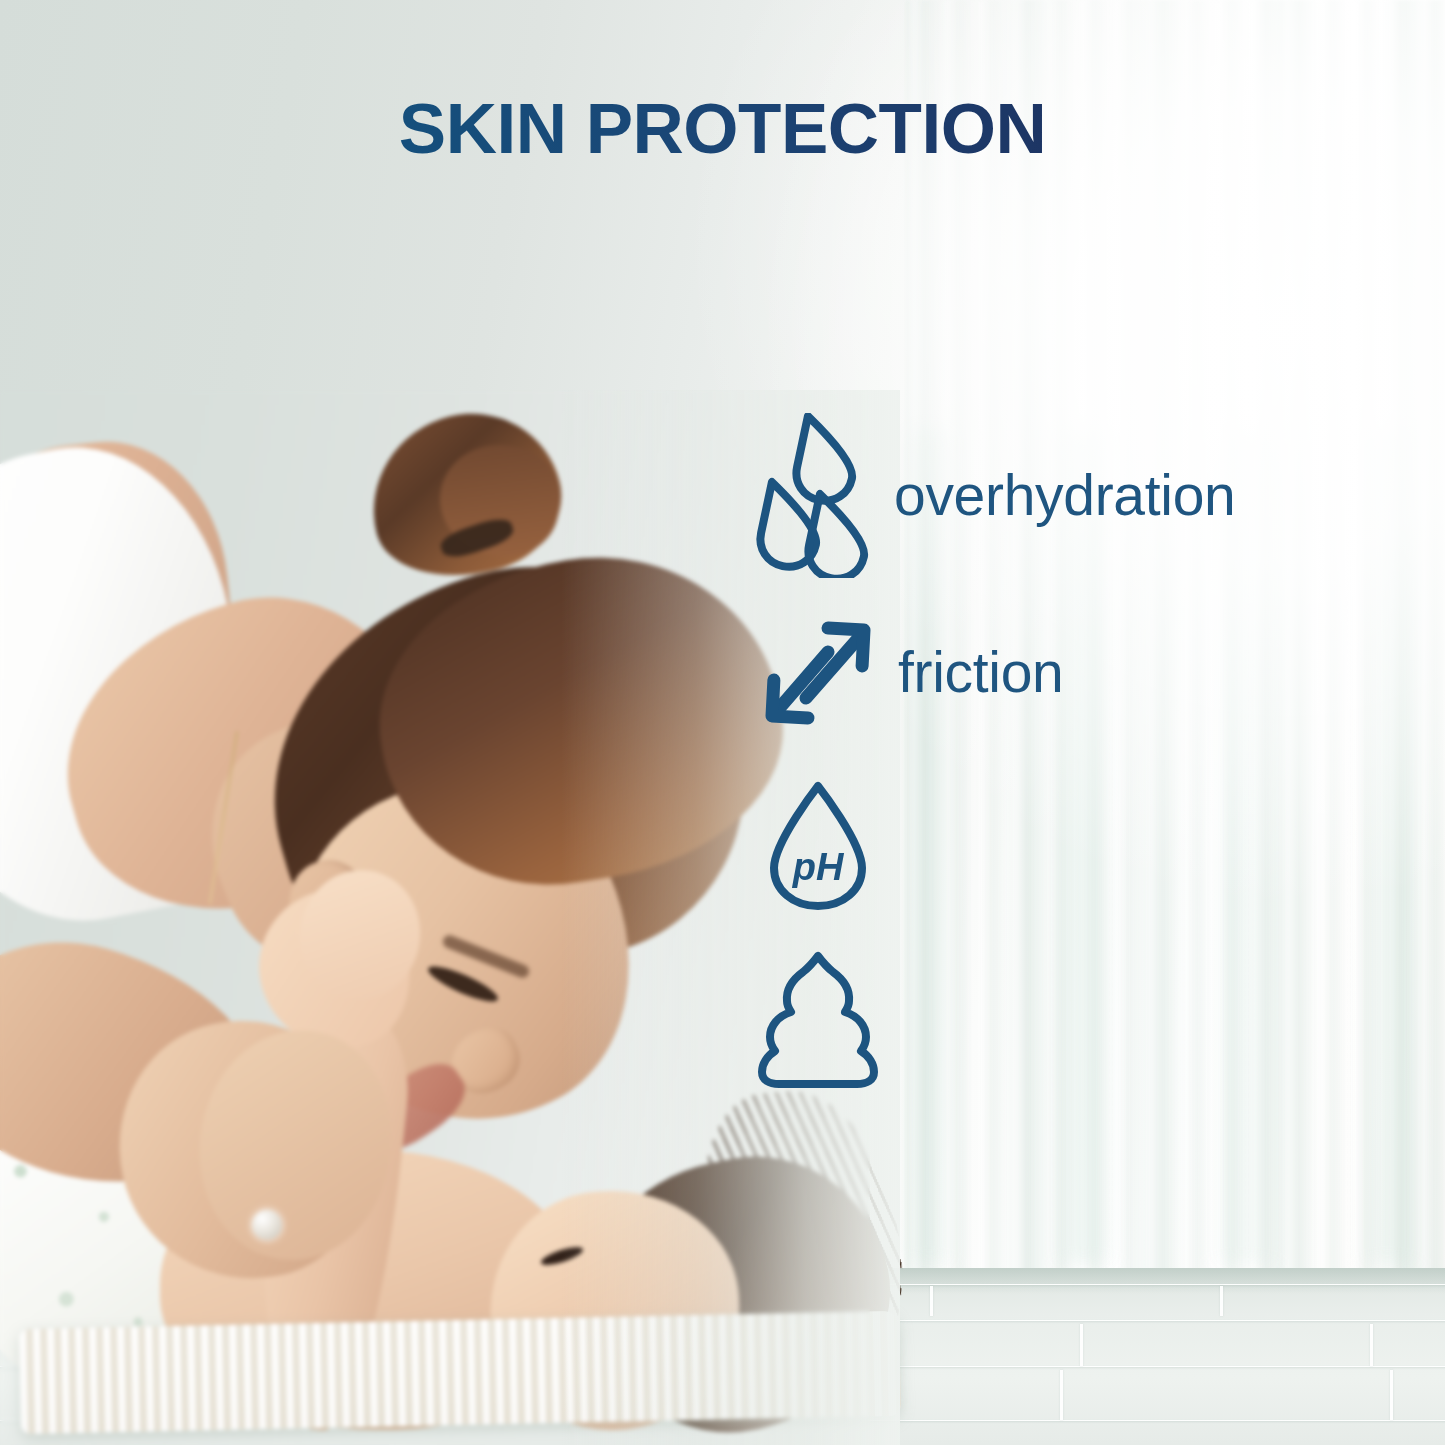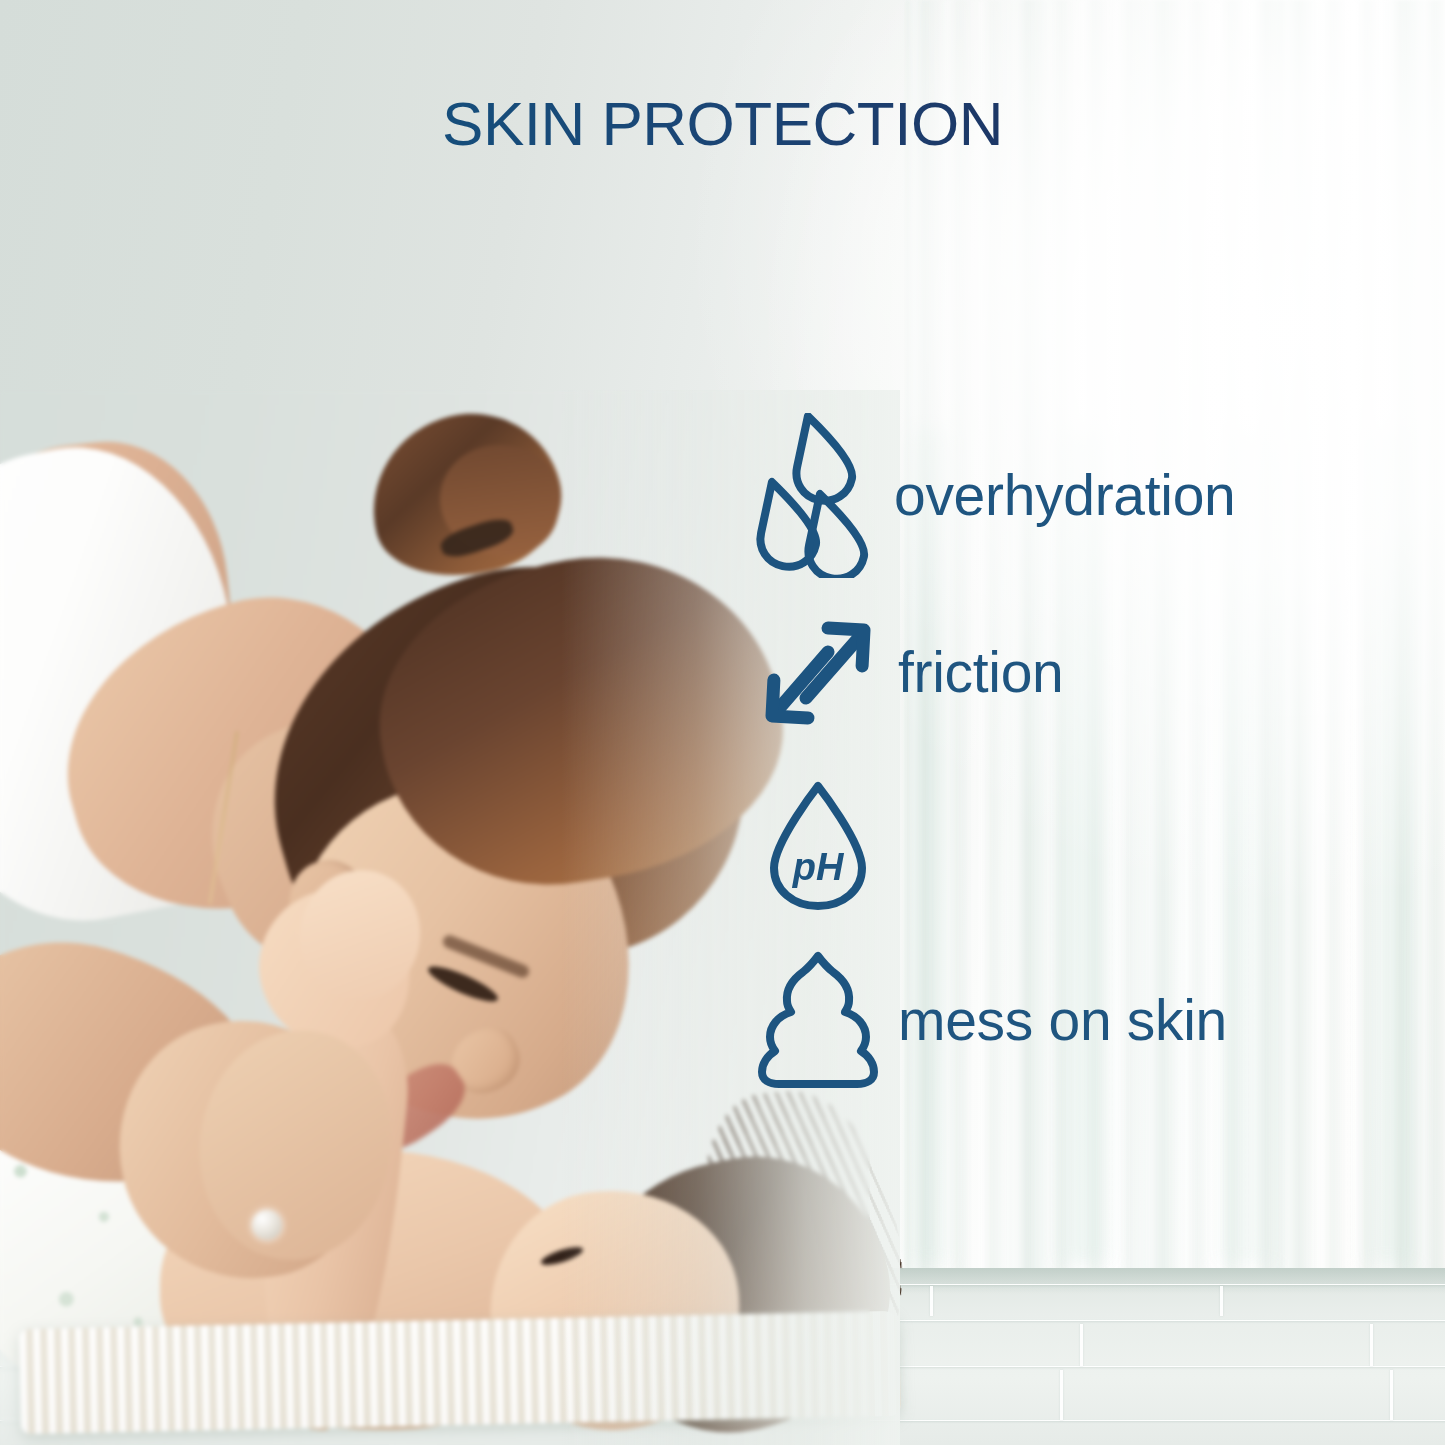--- a/index.html
+++ b/index.html
@@ -323,22 +323,22 @@
       rgba(226,232,228,.35) 40%,
       rgba(232,237,233,.75) 72%,
       rgba(238,242,239,.96) 100%);
     pointer-events:none;
   }
 
   
   .headline{
     position:absolute;left:0;right:0;top:93px;
     text-align:center;
-    font-size:62px;
-    font-weight:400;
+    font-size:71px;
+    font-weight:700;
     letter-spacing:-0.5px;
     line-height:1;
     color:#17527f;
     background:linear-gradient(92deg,#15527f 0%,#154f7c 28%,#1b4474 52%,#1d3463 74%,#20295a 100%);
     -webkit-background-clip:text;background-clip:text;
     -webkit-text-fill-color:transparent;
     white-space:nowrap;
   }
   .subhead{
     position:absolute;left:0;right:0;top:212px;
@@ -503,18 +503,17 @@
                    L101 134
                    C111 134 118 130 118 122
                    C118 114 113 106 105 101
                    C108 97 110 92 110 87
                    C110 76 102 66 89 62
                    C91 59 93 55 93 51
                    C94 40 88 30 77 22
                    C72 18 68 14 62 6 Z"></path>
         </svg>
       </div>
-      <div class="cause-label">mess on skin</div>
     </div>
 
   </div>
 
 </div>
 
 </body></html>

